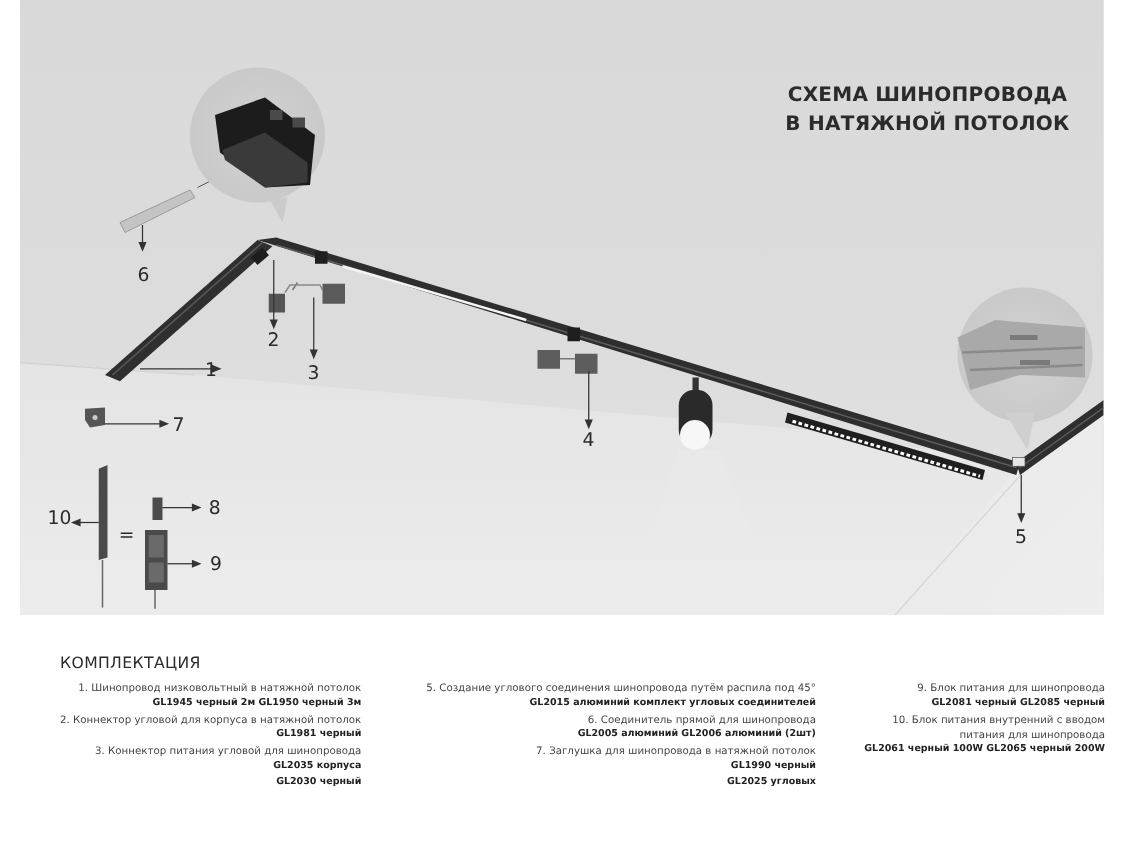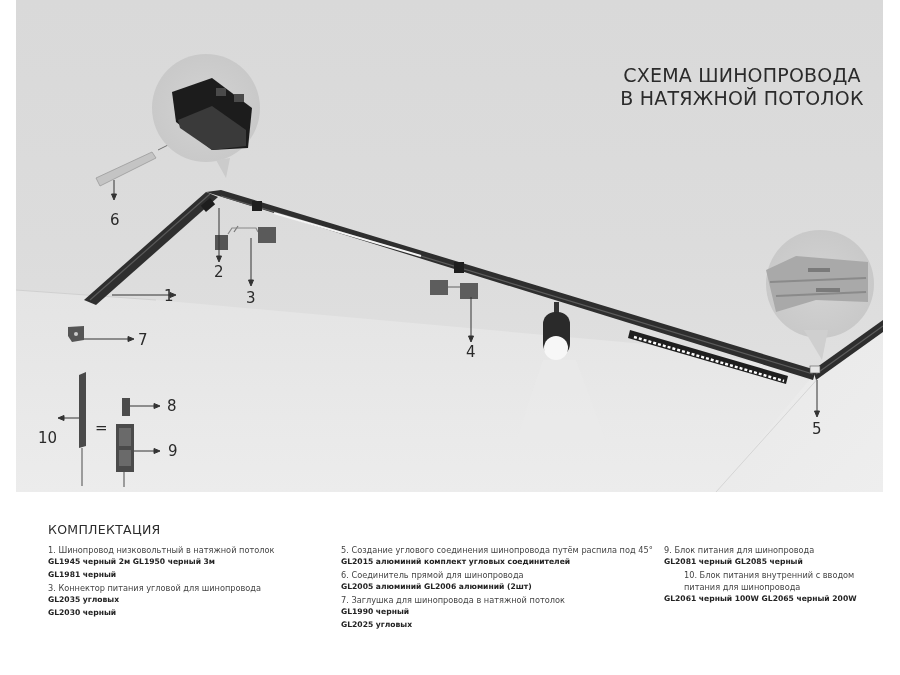--- a/index.html
+++ b/index.html
@@ -1,26 +1,26 @@
 <!DOCTYPE html>
 <html><head>
   <meta charset="utf-8">
   <style>
     html, body { margin: 0; padding: 0; background: #ffffff; }
     body { width: 900px; height: 675px; position: relative; overflow: hidden; font-family: "DejaVu Sans", sans-serif; }
     .scene { position: absolute; left: 16px; top: 0; width: 867px; height: 492px; overflow: hidden;
       background: linear-gradient(180deg, #d9d9d9 0%, #dcdcdc 50%, #e3e3e3 100%); }
     .scene svg { position: absolute; left: 0; top: 0; }
     .title { position: absolute; left: 596px; top: 64px; width: 260px; text-align: center; color: #2b2b2b;
-      font-family: "DejaVu Sans", sans-serif; font-size: 19px; line-height: 23px; letter-spacing: 0.2px; font-weight: normal; }
+      font-family: "DejaVu Sans", sans-serif; font-size: 16px; line-height: 23px; letter-spacing: 0.2px; font-weight: bold; }
     .title div { white-space: nowrap; }
     .callout { position: absolute; font-family: "DejaVu Sans", sans-serif; font-size: 15px; color: #2a2a2a; line-height: 16px; }
     .legend { position: absolute; left: 0; top: 492px; width: 872px; height: 183px; background: #ffffff; }
     .legend-title { position: absolute; left: 48px; top: 30px; font-size: 12.5px; color: #2b2b2b; letter-spacing: 0.3px; }
-    .col { position: absolute; top: 52px; }
+    .col { position: absolute; top: 52px; text-align: right; }
     .item { margin: 0; }
     .item .name { font-size: 8.2px; color: #444; line-height: 12px; white-space: nowrap; }
     .item .code { font-size: 7.6px; font-weight: bold; color: #222; line-height: 12px; margin-bottom: 1px; white-space: nowrap; }
     .item .name.wrap { white-space: normal; width: 200px; margin-left: 20px; }
   </style>
 </head>
 <body>
 
 <div class="scene">
   <svg width="867" height="492" viewBox="0 0 867 492">
@@ -164,38 +164,39 @@
 
   <span class="callout" style="left:148px;top:288px;">1</span>
   <span class="callout" style="left:198px;top:264px;">2</span>
   <span class="callout" style="left:230px;top:290px;">3</span>
   <span class="callout" style="left:450px;top:344px;">4</span>
   <span class="callout" style="left:796px;top:421px;">5</span>
   <span class="callout" style="left:94px;top:212px;">6</span>
   <span class="callout" style="left:122px;top:332px;">7</span>
   <span class="callout" style="left:151px;top:398px;">8</span>
   <span class="callout" style="left:152px;top:443px;">9</span>
-  <span class="callout" style="left:22px;top:430px;">10</span>
+  <span class="callout" style="left:22px;top:406px;">10</span>
   <span class="callout" style="left:79px;top:420px;">=</span>
 </div>
 
 <div class="legend">
   <div class="legend-title">КОМПЛЕКТАЦИЯ</div>
 
   <div class="col" style="left:48px;">
     <div class="item">
       <div class="name">1. Шинопровод низковольтный в натяжной потолок</div>
       <div class="code">GL1945 черный 2м  GL1950 черный 3м</div>
     </div>
     <div class="item">
+      <div class="name">2. Коннектор угловой для корпуса в натяжной потолок</div>
       <div class="code">GL1981 черный</div>
     </div>
     <div class="item">
       <div class="name">3. Коннектор питания угловой для шинопровода</div>
-      <div class="code">GL2035 угловых</div>
+      <div class="code">GL2035 корпуса</div>
     </div>
     <div class="item">
       <div class="code">GL2030 черный</div>
     </div>
   </div>
 
   <div class="col" style="left:341px;">
     <div class="item">
       <div class="name">5. Создание углового соединения шинопровода путём распила под 45°</div>
       <div class="code">GL2015 алюминий комплект угловых соединителей</div>

